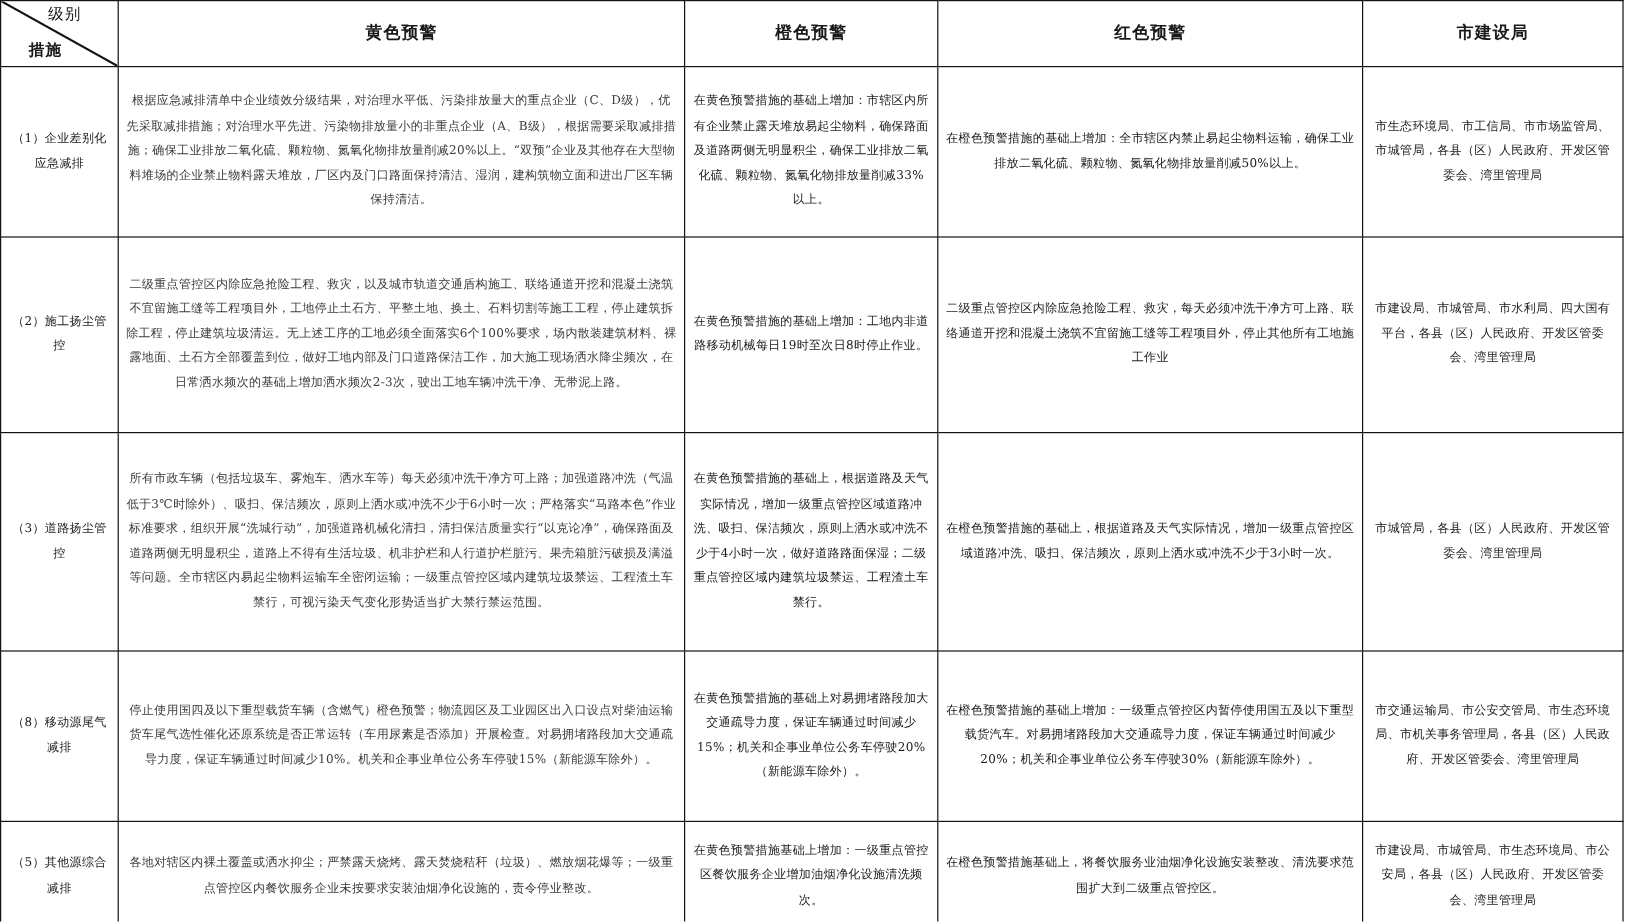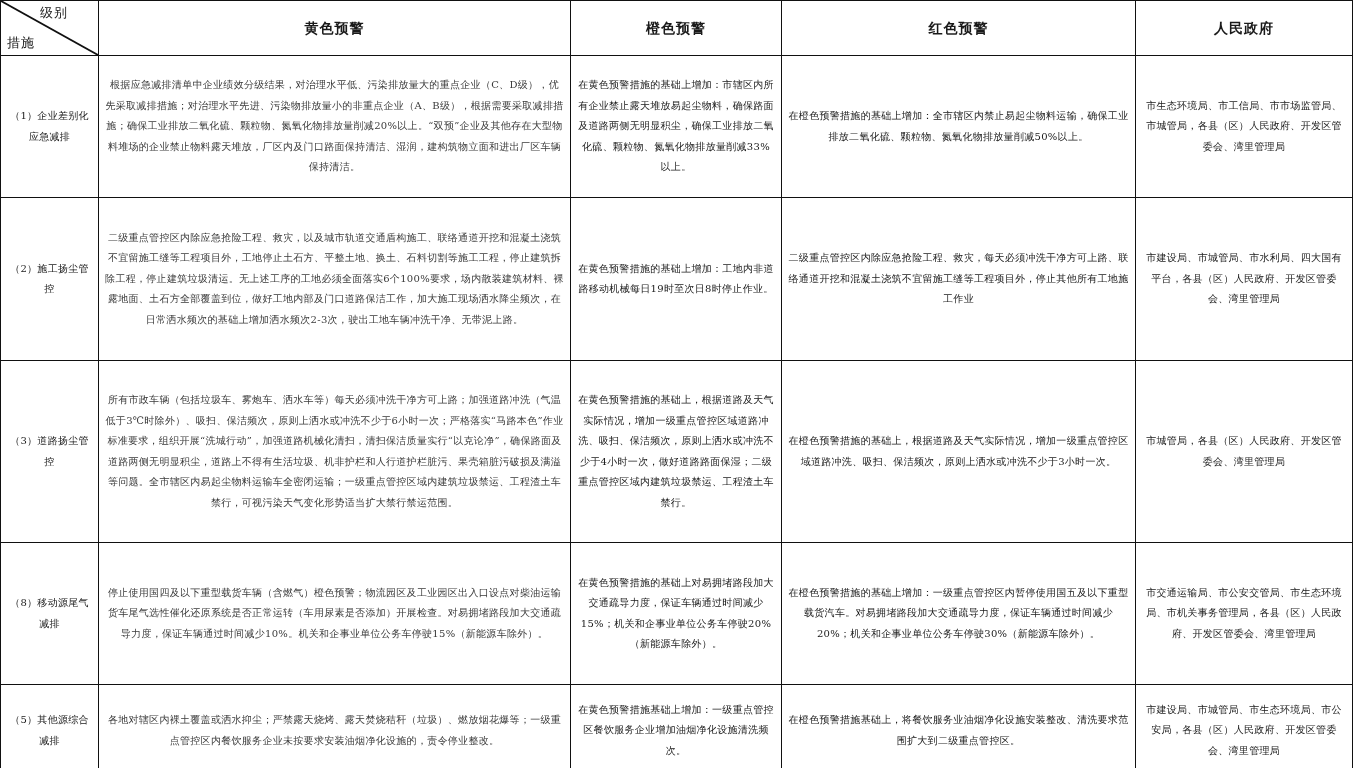--- a/index.html
+++ b/index.html
@@ -18,21 +18,21 @@
     text-align: center;
     vertical-align: middle;
     font-weight: normal;
     letter-spacing: 0.3px;
     overflow: hidden;
   }
   table.measures th { font-size: 14px; font-weight: bold; letter-spacing: 1px; }
   .corner { position: relative; padding: 0 !important; }
   .corner svg { position: absolute; left: 0; top: 0; width: 100%; height: 100%; }
   .corner .top-label { position: absolute; right: 30px; top: 2px; font-size: 13px; font-weight: normal; }
-  .corner .bottom-label { position: absolute; left: 6px; bottom: 2px; font-size: 13px; font-weight: normal; }
+  .corner .bottom-label { position: absolute; left: 23px; bottom: 2px; font-size: 13px; font-weight: bold; }
   td.measure-name { text-align: left; font-size: 14px; line-height: 22px; padding-left: 8px; font-weight: bold; }
   td.grey-text { color: #3a3a3a; }
 </style>
 </head>
 <body>
 
 <table class="measures">
   <colgroup>
     <col style="width:98px">
     <col style="width:472px">
@@ -45,21 +45,21 @@
       <th class="corner">
         <svg viewBox="0 0 98 43" preserveAspectRatio="none">
           <line x1="0" y1="0" x2="98" y2="43" stroke="#111" stroke-width="1.5"></line>
         </svg>
         <span class="top-label">级别</span>
         <span class="bottom-label">措施</span>
       </th>
       <th>黄色预警</th>
       <th>橙色预警</th>
       <th>红色预警</th>
-      <th>人民政府</th>
+      <th>市建设局</th>
     </tr>
   </thead>
   <tbody>
     <tr style="height:142px">
       <td class="measure-name">（1）企业差别化应急减排</td>
       <td class="grey-text">根据应急减排清单中企业绩效分级结果，对治理水平低、污染排放量大的重点企业（C、D级），优先采取减排措施；对治理水平先进、污染物排放量小的非重点企业（A、B级），根据需要采取减排措施；确保工业排放二氧化硫、颗粒物、氮氧化物排放量削减20%以上。“双预”企业及其他存在大型物料堆场的企业禁止物料露天堆放，厂区内及门口路面保持清洁、湿润，建构筑物立面和进出厂区车辆保持清洁。</td>
       <td>在黄色预警措施的基础上增加：市辖区内所有企业禁止露天堆放易起尘物料，确保路面及道路两侧无明显积尘，确保工业排放二氧化硫、颗粒物、氮氧化物排放量削减33%以上。</td>
       <td>在橙色预警措施的基础上增加：全市辖区内禁止易起尘物料运输，确保工业排放二氧化硫、颗粒物、氮氧化物排放量削减50%以上。</td>
       <td>市生态环境局、市工信局、市市场监管局、市城管局，各县（区）人民政府、开发区管委会、湾里管理局</td>
     </tr>

